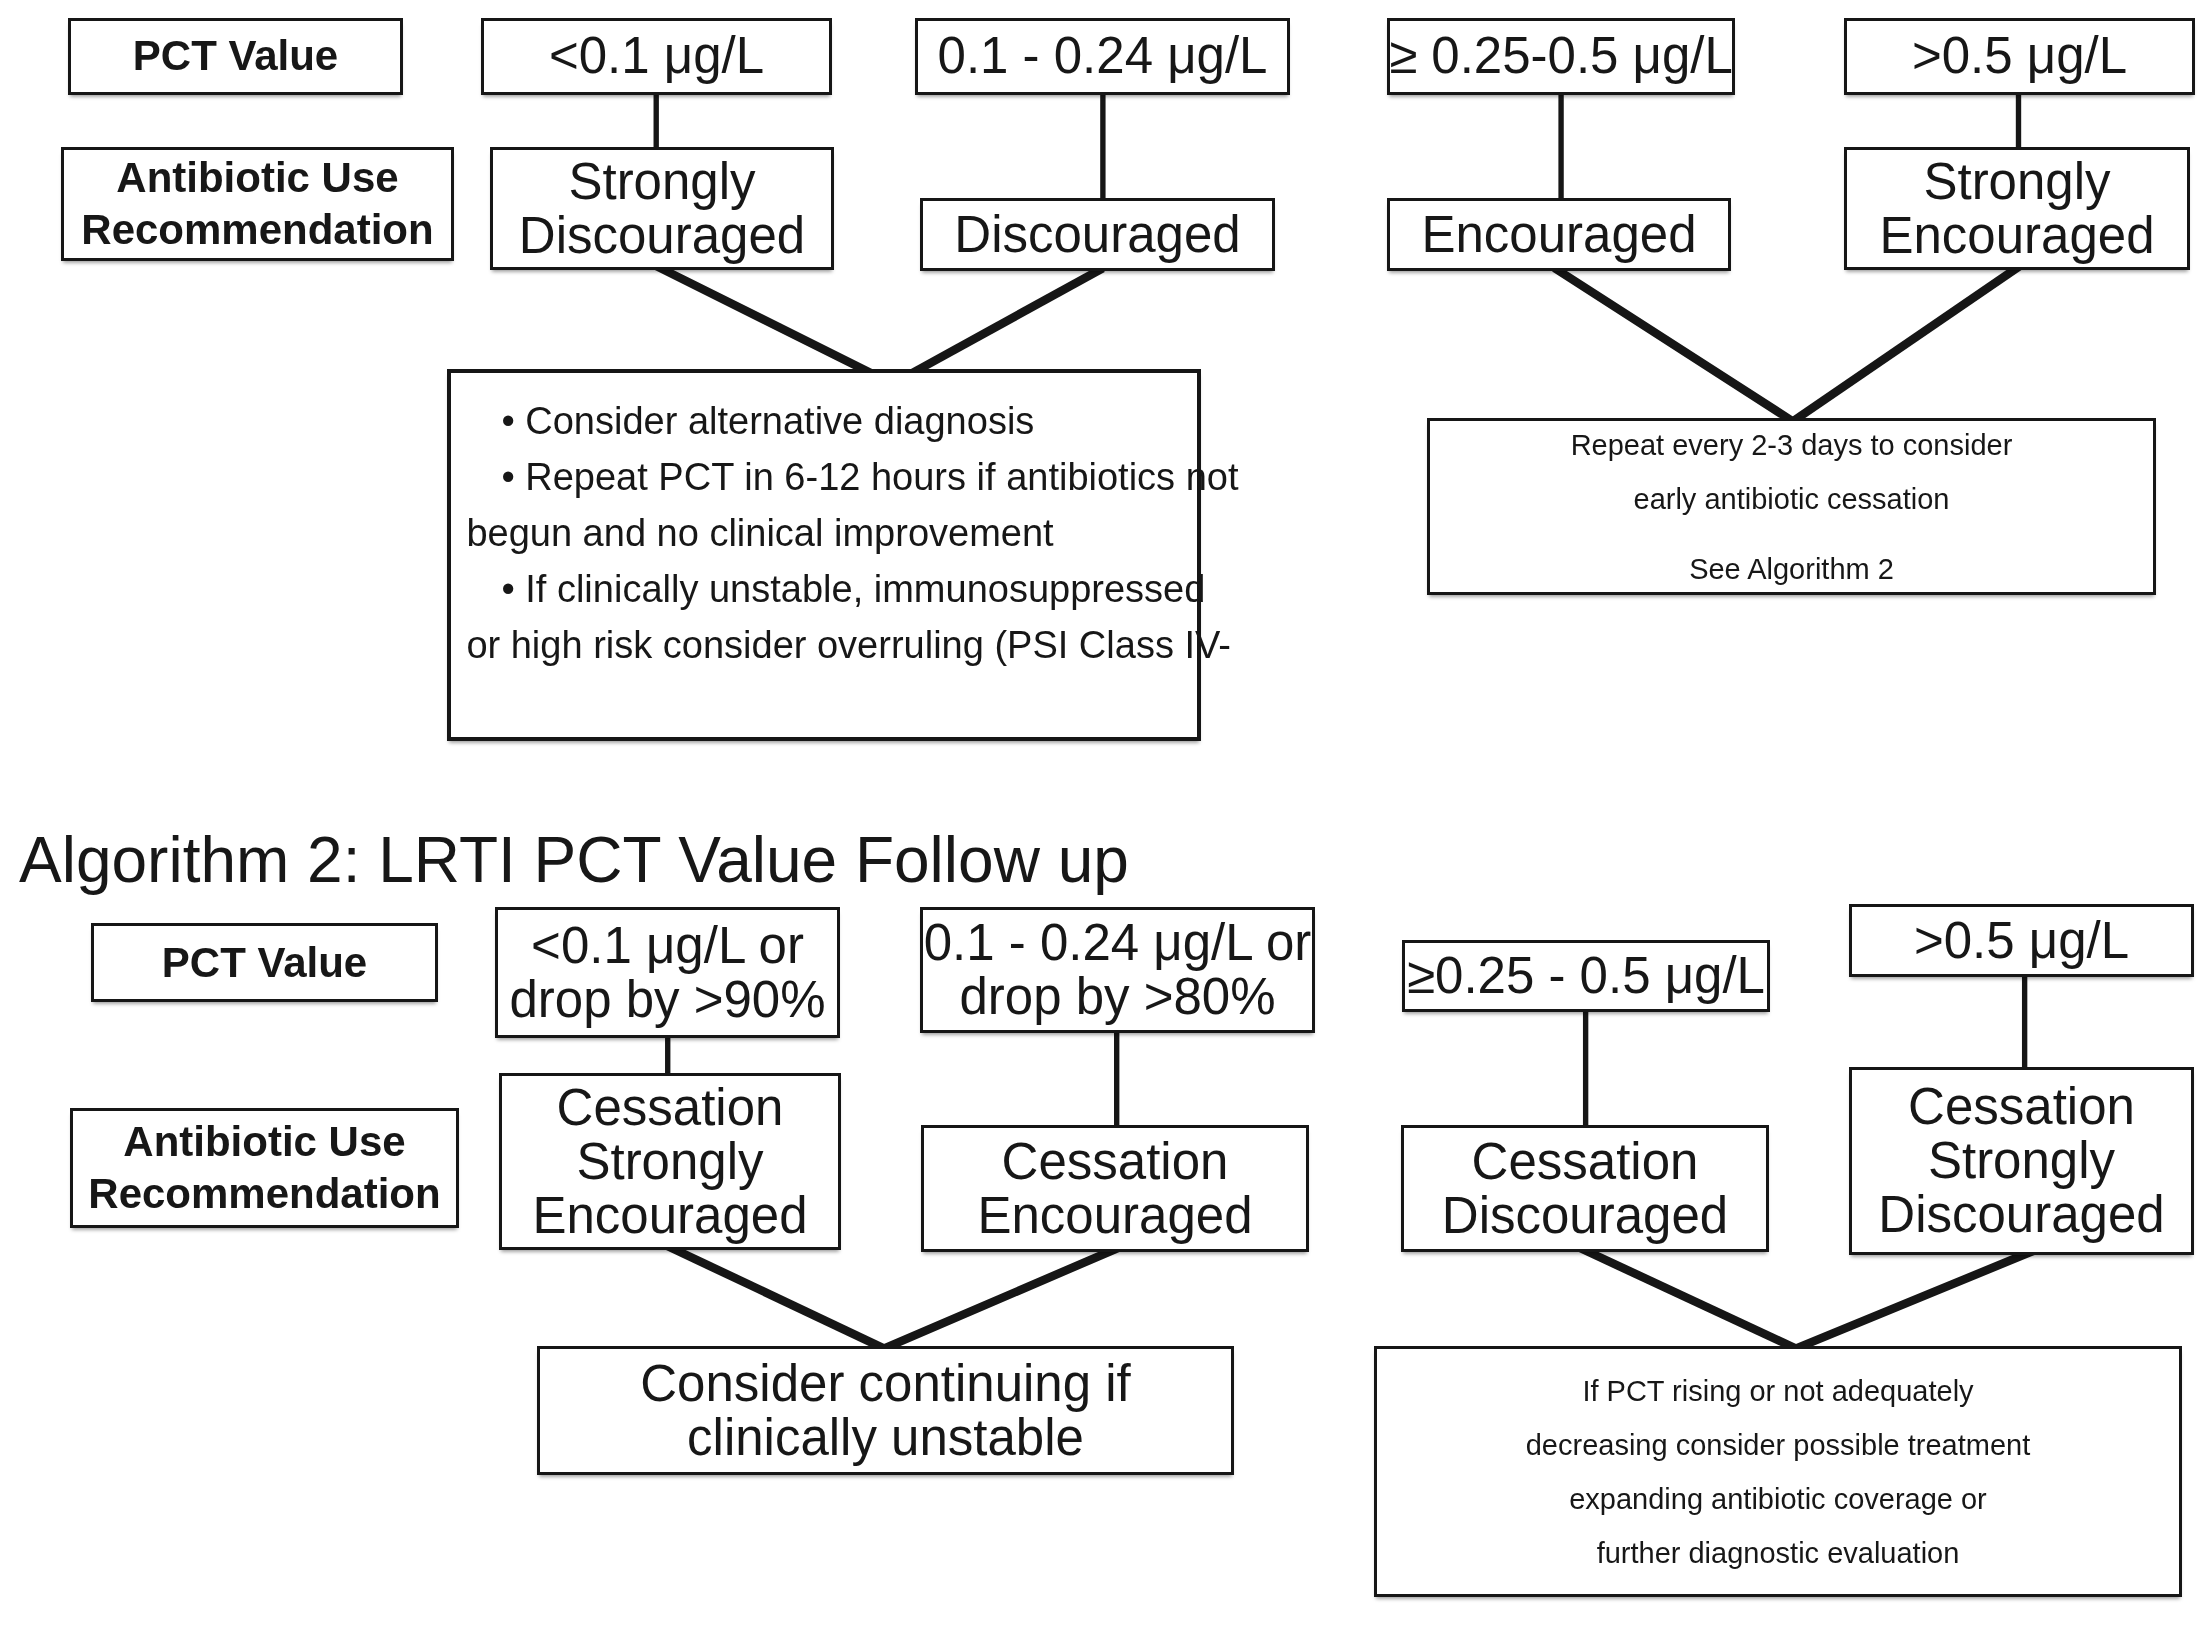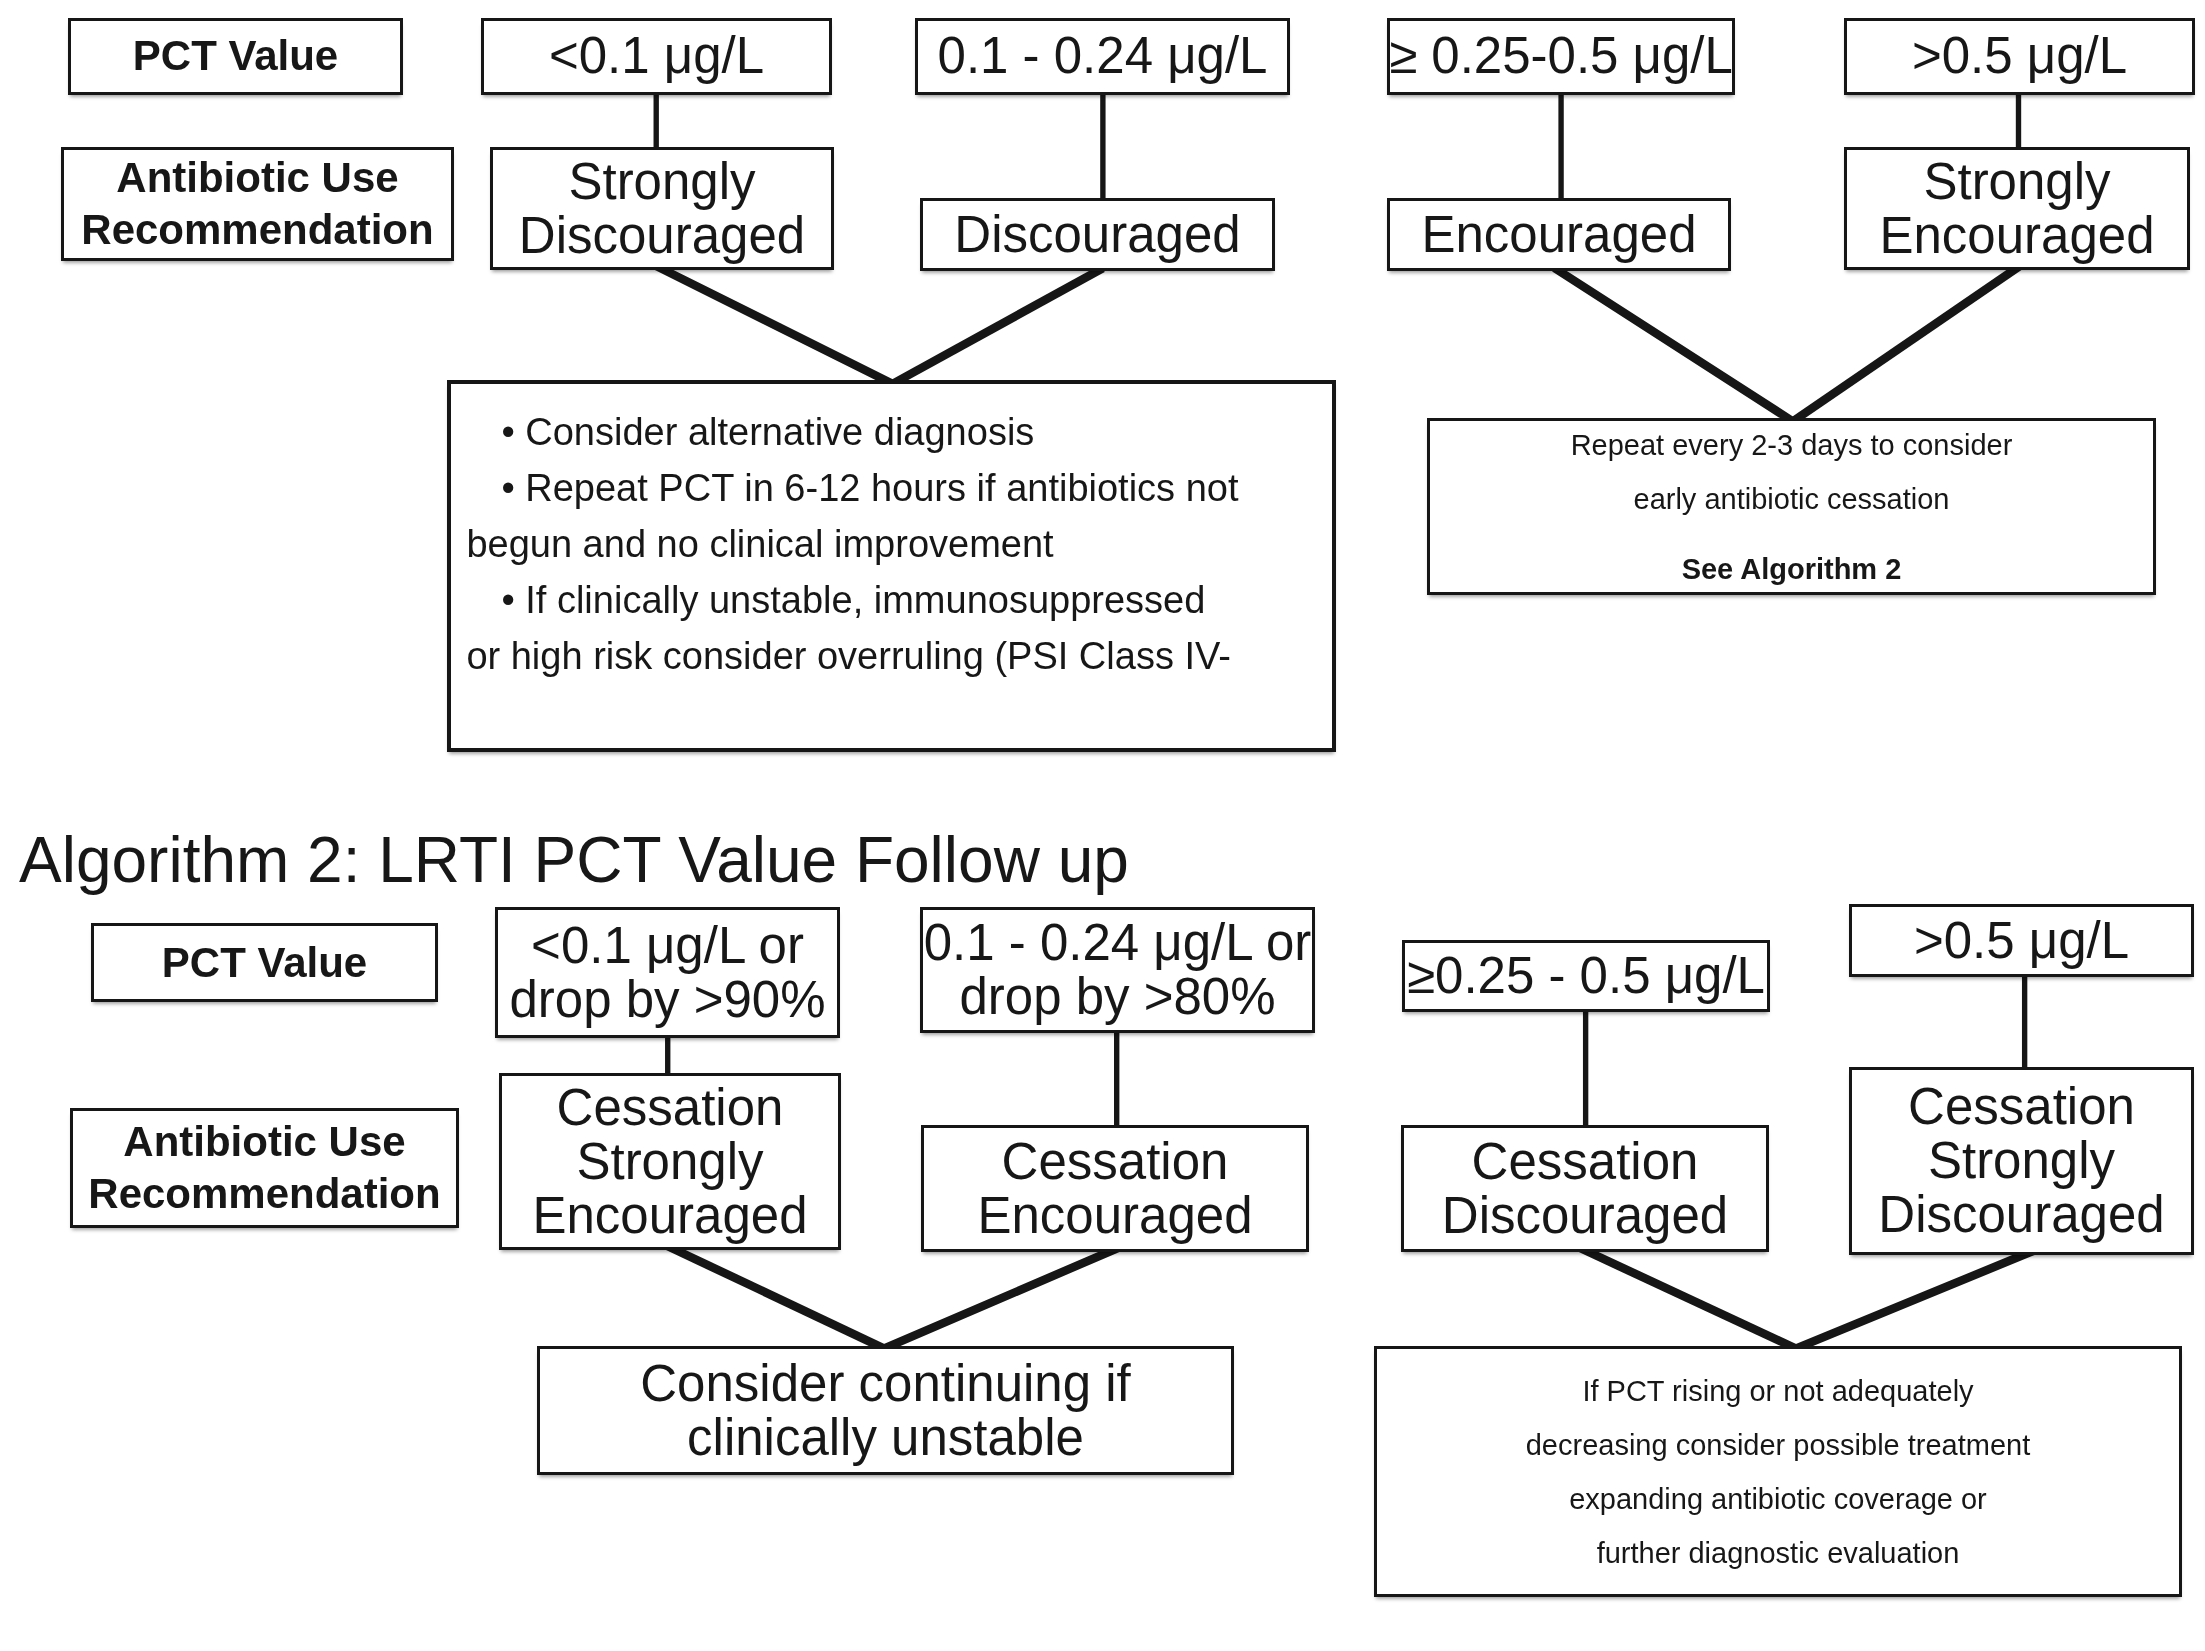--- a/index.html
+++ b/index.html
@@ -37,21 +37,21 @@
     z-index: 1;
     box-shadow: 0 4.6px 3.8px -2.3px rgba(0,0,0,0.40);
   }
   .line {
     white-space: nowrap;
     font-size: 51px;
     line-height: 54px;
     font-weight: normal;
   }
   .bold .line, .line.bold {
-    font-weight: bold;
+    font-weight: normal;
     margin-top: 16px;
   }
   .label-box .line {
     font-size: 42px;
     line-height: 52px;
     font-weight: bold;
     text-align: right;
   }
   
   .bullet-box {
@@ -142,21 +142,21 @@
       <div class="line">Discouraged</div>
     </div>
     <div class="box" style="left:1387px;top:198px;width:344px;height:73px">
       <div class="line">Encouraged</div>
     </div>
     <div class="box" style="left:1844px;top:147px;width:346px;height:123px">
       <div class="line">Strongly</div>
       <div class="line">Encouraged</div>
     </div>
 
-    <div class="box bullet-box" style="left:447px;top:380px;width:889px;height:372px">
+    <div class="box bullet-box" style="left:447px;top:369px;width:754px;height:372px">
       <div class="line ind">• Consider alternative diagnosis</div>
       <div class="line ind">• Repeat PCT in 6-12 hours if antibiotics not</div>
       <div class="line cont">begun and no clinical improvement</div>
       <div class="line ind">• If clinically unstable, immunosuppressed</div>
       <div class="line cont">or high risk consider overruling (PSI Class IV-</div>
     </div>
 
     <div class="box small-lines" style="left:1427px;top:418px;width:729px;height:177px">
       <div class="line">Repeat every 2-3 days to consider</div>
       <div class="line">early antibiotic cessation</div>

